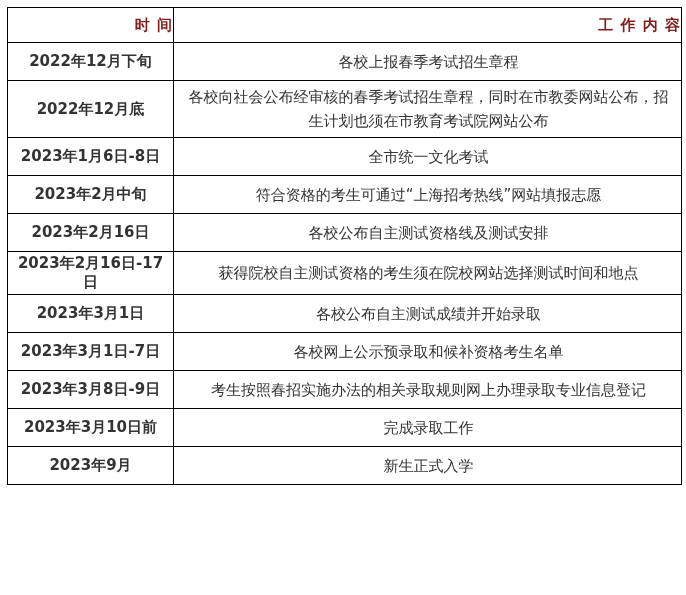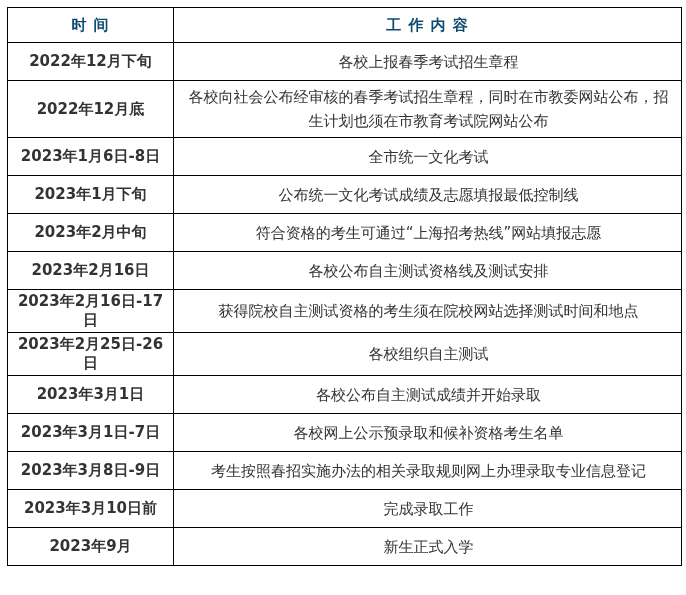--- a/index.html
+++ b/index.html
@@ -21,22 +21,22 @@
   table.schedule th,
   table.schedule td {
     border: 1px solid #000000;
     font-size: 15px;
     color: #333333;
     vertical-align: middle;
   }
   table.schedule th {
     height: 35px;
     font-weight: bold;
-    color: #0c4a6e;
-    text-align: center;
+    color: #7f1d1d;
+    text-align: right;
     letter-spacing: 1px;
   }
   col.time-col { width: 166px; }
   col.content-col { width: 508px; }
   td.time-cell {
     height: 38px;
     text-align: center;
     padding: 2px 4px;
     font-weight: bold;
   }
@@ -69,38 +69,30 @@
       </tr>
       <tr>
         <td class="time-cell">2022年12月底</td>
         <td class="content-cell">各校向社会公布经审核的春季考试招生章程，同时在市教委网站公布，招生计划也须在市教育考试院网站公布</td>
       </tr>
       <tr>
         <td class="time-cell">2023年1月6日-8日</td>
         <td class="content-cell">全市统一文化考试</td>
       </tr>
       <tr>
-        <td class="time-cell">2023年1月下旬</td>
-        <td class="content-cell">公布统一文化考试成绩及志愿填报最低控制线</td>
-      </tr>
-      <tr>
         <td class="time-cell">2023年2月中旬</td>
         <td class="content-cell">符合资格的考生可通过“上海招考热线”网站填报志愿</td>
       </tr>
       <tr>
         <td class="time-cell">2023年2月16日</td>
         <td class="content-cell">各校公布自主测试资格线及测试安排</td>
       </tr>
       <tr>
         <td class="time-cell">2023年2月16日-17日</td>
         <td class="content-cell">获得院校自主测试资格的考生须在院校网站选择测试时间和地点</td>
-      </tr>
-      <tr>
-        <td class="time-cell">2023年2月25日-26日</td>
-        <td class="content-cell">各校组织自主测试</td>
       </tr>
       <tr>
         <td class="time-cell">2023年3月1日</td>
         <td class="content-cell">各校公布自主测试成绩并开始录取</td>
       </tr>
       <tr>
         <td class="time-cell">2023年3月1日-7日</td>
         <td class="content-cell">各校网上公示预录取和候补资格考生名单</td>
       </tr>
       <tr>

